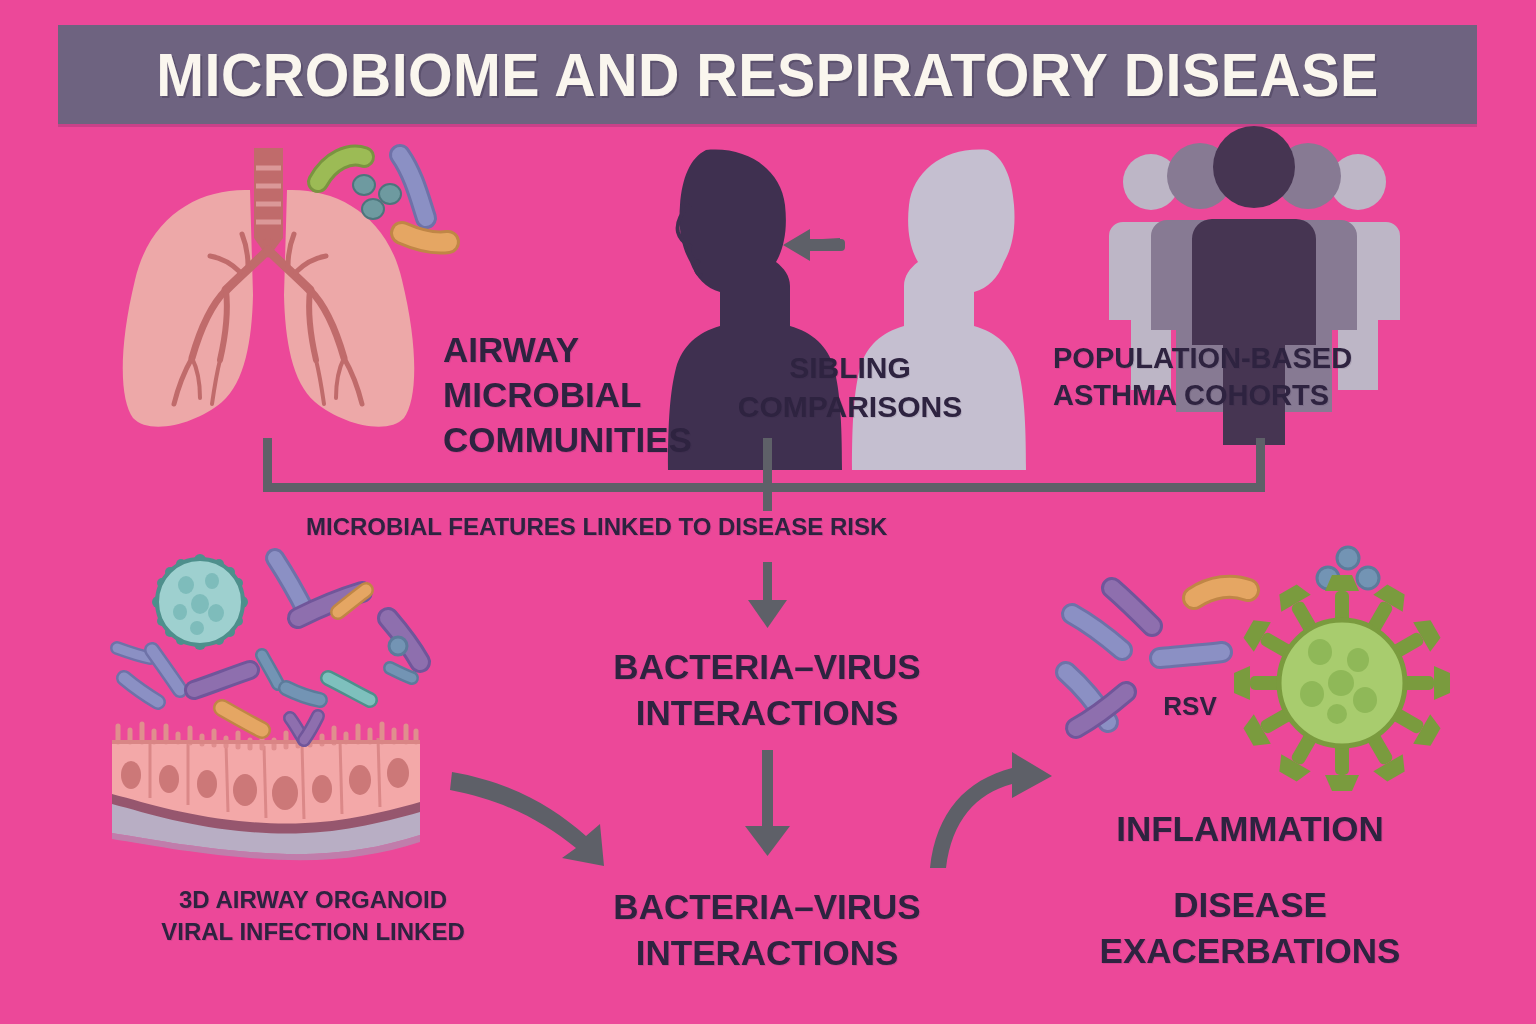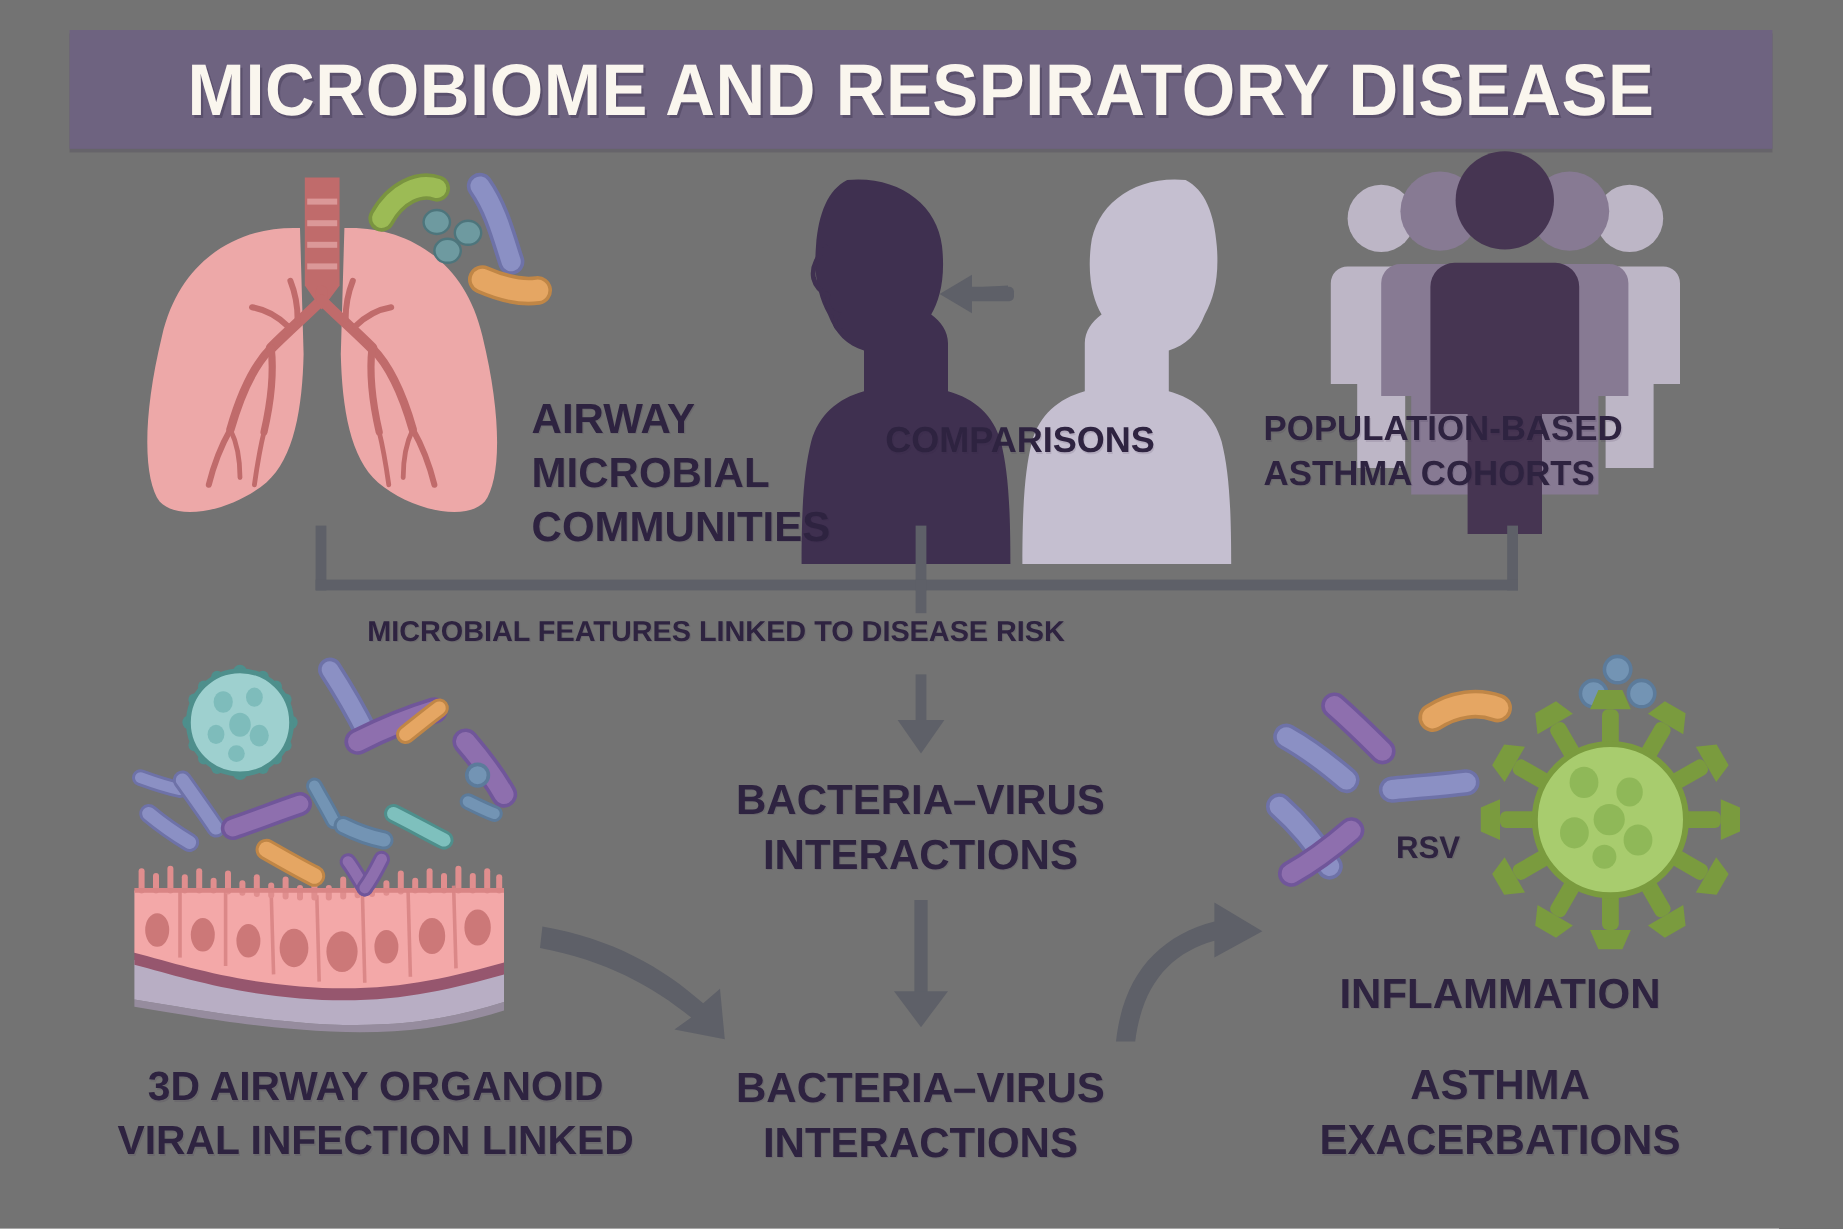--- a/index.html
+++ b/index.html
@@ -4,21 +4,21 @@
 <style>
   html, body {
     margin: 0;
     padding: 0;
     background: #ffffff;
   }
   #canvas {
     position: relative;
     width: 1536px;
     height: 1024px;
-    background: #737373;
+    background: #ec4899;
     overflow: hidden;
     font-family: "Liberation Sans", sans-serif;
     color: #2e2340;
   }
 
   
   .header-band {
     position: absolute;
     left: 58px;
     top: 25px;
@@ -54,21 +54,21 @@
     text-shadow: 1px 1px 0 rgba(46,35,64,0.12);
   }
   .lbl.ctr { text-align: center; }
   .lbl.lft { text-align: left; }
 
   #lbl-airway       { left: 443px; top: 292px; font-size: 35px; line-height: 1.28; margin-top: 36px; }
   #lbl-sibling      { left: 700px; top: 348px; width: 300px; font-size: 30px; line-height: 1.30; }
   #lbl-population   { left: 1053px; top: 340px; width: 400px; font-size: 29px; line-height: 1.28; text-align: left; }
   #lbl-features     { left: 306px; top: 513px; font-size: 24px; white-space: nowrap; }
   #lbl-bvi-top      { left: 567px; top: 644px; width: 400px; font-size: 35px; line-height: 1.32; }
-  #lbl-organoid     { left: 78px;  top: 884px; width: 470px; font-size: 34px; line-height: 1.32; }
+  #lbl-organoid     { left: 78px;  top: 884px; width: 470px; font-size: 24px; line-height: 1.32; }
   #lbl-bvi-bottom   { left: 567px; top: 884px; width: 400px; font-size: 35px; line-height: 1.32; }
   #lbl-rsv          { left: 1090px; top: 691px; width: 200px; font-size: 26px; }
   #lbl-rhino        { left: 1060px; top: 748px; width: 350px; font-size: 34px; font-weight: normal; }
   #lbl-inflam       { left: 1050px; top: 808px; width: 400px; font-size: 35px; }
   #lbl-asthma       { left: 1050px; top: 882px; width: 400px; font-size: 35px; line-height: 1.32; }
 
   .svg-layer {
     position: absolute;
     left: 0; top: 0;
     width: 1536px;
@@ -507,20 +507,21 @@
 
   </svg>
 
   <div class="lbl lft" id="lbl-airway">
     <div>AIRWAY</div>
     <div>MICROBIAL</div>
     <div>COMMUNITIES</div>
   </div>
 
   <div class="lbl ctr" id="lbl-sibling">
+    <div>SIBLING</div>
     <div>COMPARISONS</div>
   </div>
 
   <div class="lbl lft" id="lbl-population">
     <div>POPULATION-BASED</div>
     <div>ASTHMA COHORTS</div>
   </div>
 
   <div class="lbl lft" id="lbl-features">MICROBIAL FEATURES LINKED TO DISEASE RISK</div>
 
@@ -536,17 +537,17 @@
 
   <div class="lbl ctr" id="lbl-bvi-bottom">
     <div>BACTERIA–VIRUS</div>
     <div>INTERACTIONS</div>
   </div>
 
   <div class="lbl ctr" id="lbl-rsv">RSV</div>
   <div class="lbl ctr" id="lbl-inflam">INFLAMMATION</div>
 
   <div class="lbl ctr" id="lbl-asthma">
-    <div>ASTHMA</div>
+    <div>DISEASE</div>
     <div>EXACERBATIONS</div>
   </div>
 
 </div>
 
 </body></html>

